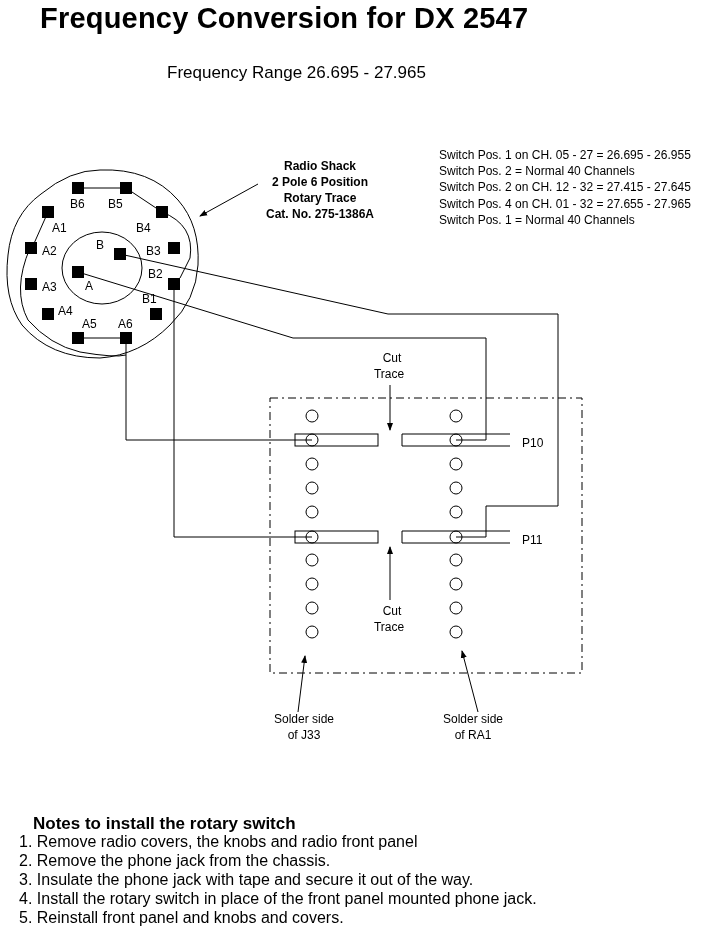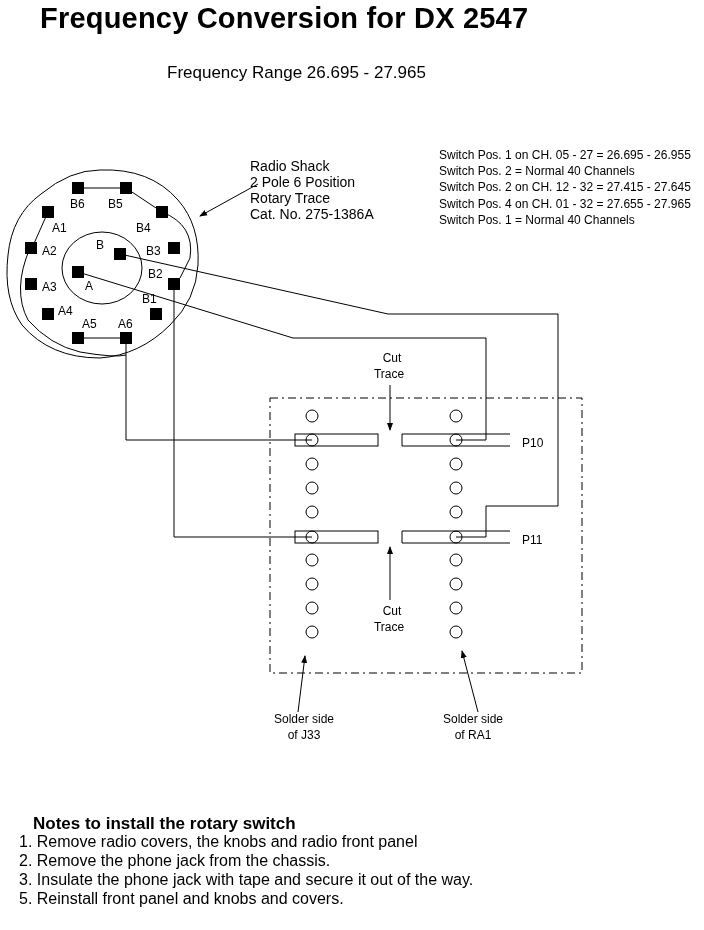--- a/index.html
+++ b/index.html
@@ -1,21 +1,21 @@
 <!DOCTYPE html>
 <html><head>
 <meta charset="utf-8">
 <style>
   html, body { margin: 0; padding: 0; background: #ffffff; }
   body { width: 704px; height: 930px; position: relative; overflow: hidden;
          font-family: "Liberation Sans", sans-serif; color: #000000; }
   .abs { position: absolute; white-space: nowrap; }
   #title { left: 40px; top: 2px; font-size: 29px; font-weight: bold; letter-spacing: 0.2px; }
   #subtitle { left: 167px; top: 51px; font-size: 17px; margin-top: 12px; }
-  #switch-label { left: 250px; top: 158px; font-size: 14px; line-height: 16px; text-align: left; width: 140px; }
+  #switch-label { left: 250px; top: 158px; font-size: 12px; line-height: 16px; text-align: center; width: 140px; font-weight: bold; }
   #positions { left: 439px; top: 147px; font-size: 12px; line-height: 16.2px; }
   .center { text-align: center; }
   #notes-title { left: 33px; top: 796px; font-size: 17px; font-weight: bold; margin-top: 18px; }
   #notes { left: 19px; top: 832px; font-size: 16px; line-height: 19px; margin: 0; padding: 0; list-style: none; }
   svg { position: absolute; left: 0; top: 0; }
   .pl { font-family: "Liberation Sans", sans-serif; font-size: 12px; fill: #000; }
 </style>
 </head>
 <body>
 
@@ -150,14 +150,15 @@
   <div>Switch Pos. 2 on CH. 12 - 32 = 27.415 - 27.645</div>
   <div>Switch Pos. 4 on CH. 01 - 32 = 27.655 - 27.965</div>
   <div>Switch Pos. 1 = Normal 40 Channels</div>
 </div>
 
 <div id="notes-title" class="abs">Notes to install the rotary switch</div>
 <ul id="notes" class="abs">
   <li>1. Remove radio covers, the knobs and radio front panel</li>
   <li>2. Remove the phone jack from the chassis.</li>
   <li>3. Insulate the phone jack with tape and secure it out of the way.</li>
+  <li>4. Install the rotary switch in place of the front panel mounted phone jack.</li>
   <li>5. Reinstall front panel and knobs and covers.</li>
 </ul>
 
 </body></html>

